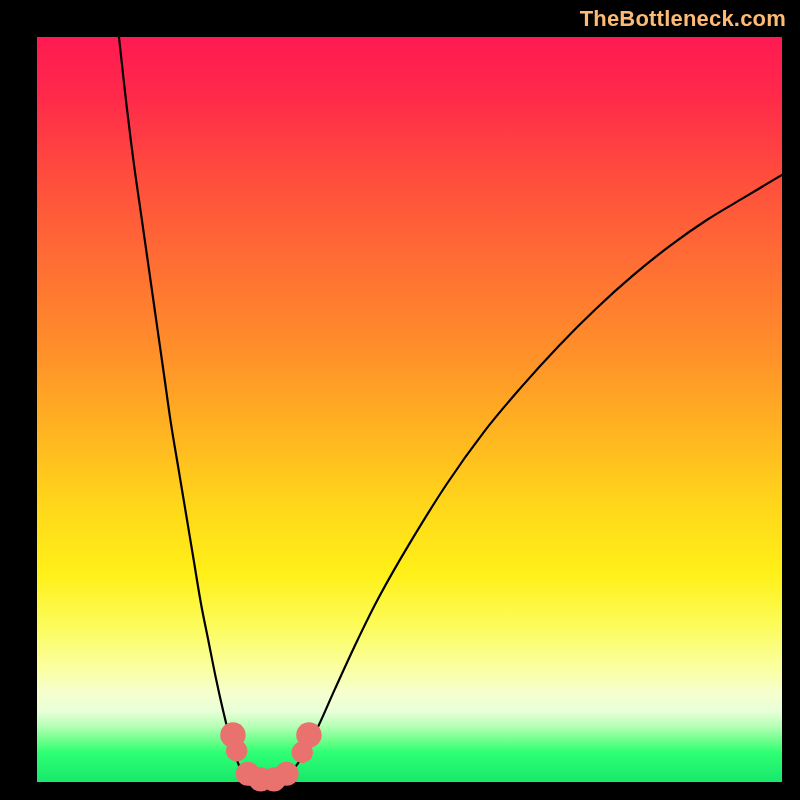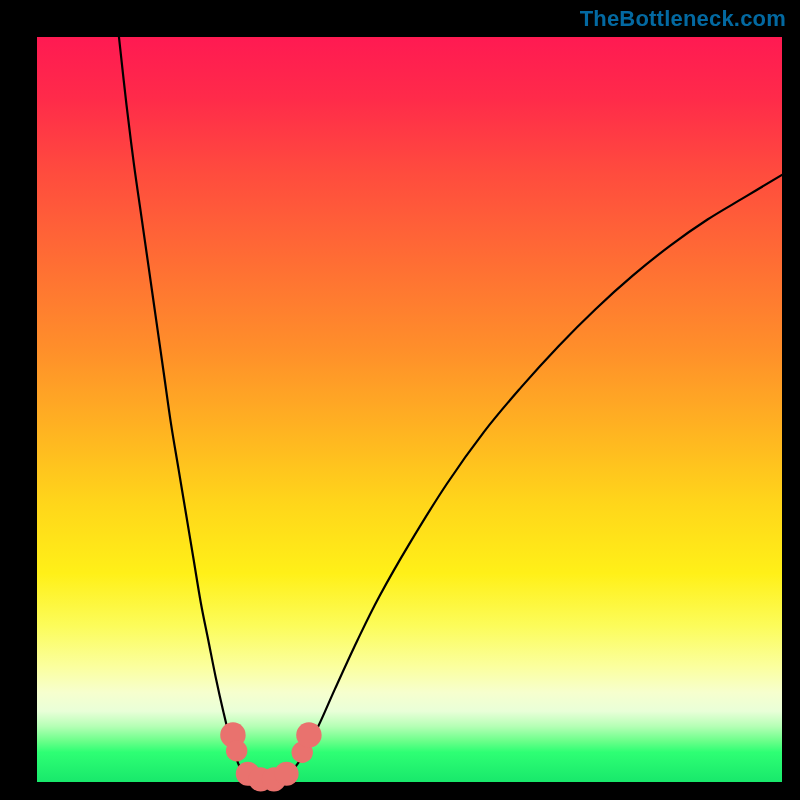--- a/index.html
+++ b/index.html
@@ -43,21 +43,21 @@
       #b6ffb6 92.5%,
       #6bff8a 94.5%,
       #2eff74 96%,
       #18e86b 100%
     );
   }
   .watermark {
     position: absolute;
     top: 6px;
     right: 14px;
-    color: #0369a1;
+    color: #fdba74;
     font-size: 22px;
     font-weight: 600;
     letter-spacing: 0.2px;
     user-select: none;
   }
   svg.curve {
     position: absolute;
     left: 0;
     top: 0;
     width: 745px;

